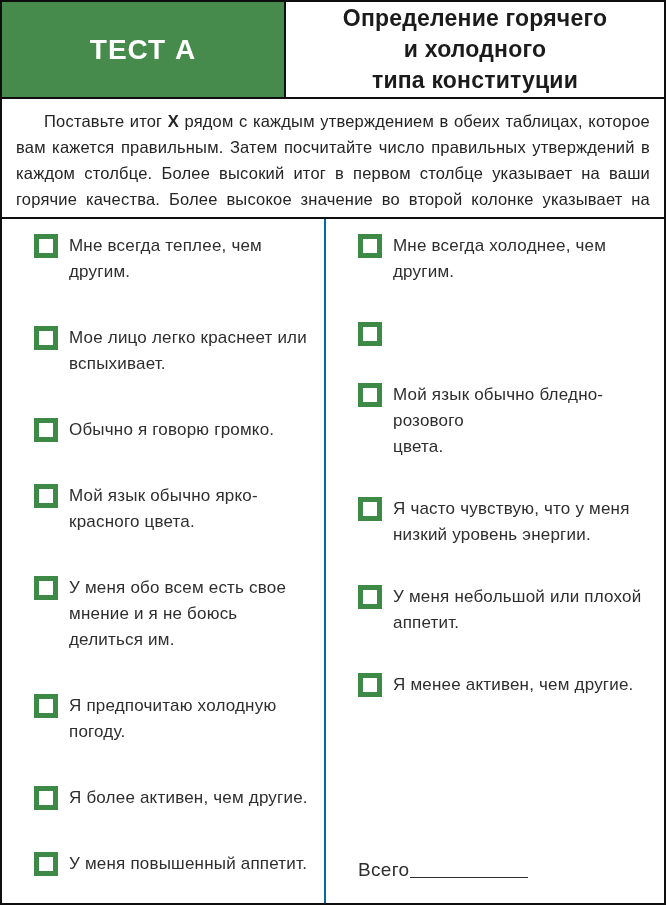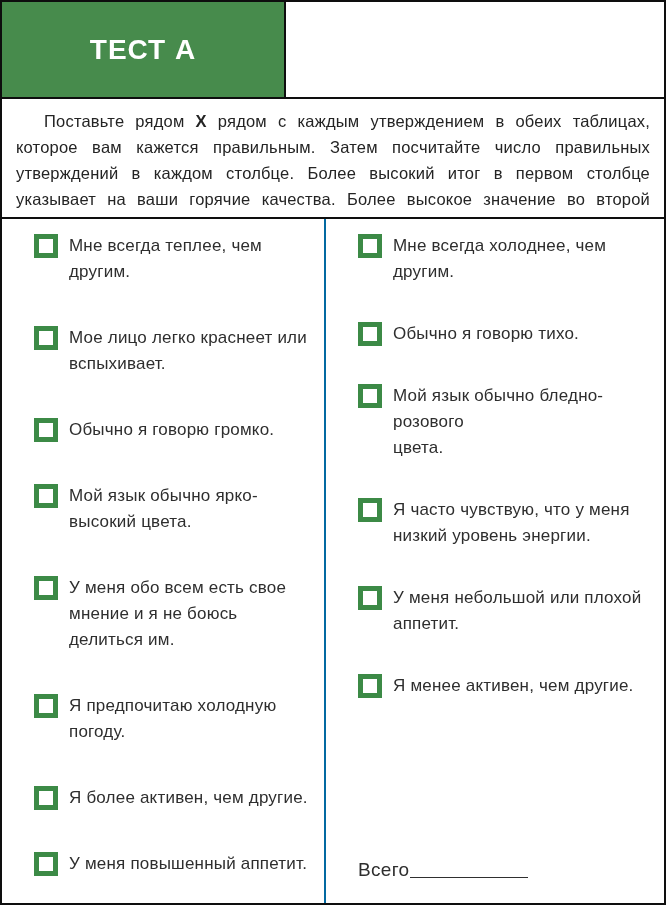--- a/index.html
+++ b/index.html
@@ -132,24 +132,29 @@
 </style>
 </head>
 <body>
 
 <div class="page">
 
   <header class="header">
     <div class="header-left">
       <span class="test-label">ТЕСТ А</span>
     </div>
+    <div class="header-right">
+      <h1 class="page-title">Определение горячего
+и холодного
+типа конституции</h1>
+    </div>
   </header>
 
   <section class="instructions">
-    <p><span>Поставьте рядом </span><span class="mark">X</span><span> рядом с каждым утверждением в обеих таблицах, которое вам кажется правильным. Затем посчитайте число правильных утверждений в каждом столбце. Более высокий итог в первом столбце указывает на ваши горячие качества. Более высокое значение во второй колонке указывает на приоритет холодных свойств.</span></p>
+    <p><span>Поставьте итог </span><span class="mark">X</span><span> рядом с каждым утверждением в обеих таблицах, которое вам кажется правильным. Затем посчитайте число правильных утверждений в каждом столбце. Более высокий итог в первом столбце указывает на ваши горячие качества. Более высокое значение во второй колонке указывает на приоритет холодных свойств.</span></p>
   </section>
 
   <main class="columns">
 
     <div class="col col-left">
       <div class="item">
         <span class="checkbox"></span>
         <span class="item-text">Мне всегда теплее, чем другим.</span>
       </div>
       <div class="item">
@@ -157,21 +162,21 @@
         <span class="item-text">Мое лицо легко краснеет или
 вспыхивает.</span>
       </div>
       <div class="item">
         <span class="checkbox"></span>
         <span class="item-text">Обычно я говорю громко.</span>
       </div>
       <div class="item">
         <span class="checkbox"></span>
         <span class="item-text">Мой язык обычно ярко-
-высокий цвета.</span>
+красного цвета.</span>
       </div>
       <div class="item">
         <span class="checkbox"></span>
         <span class="item-text">У меня обо всем есть свое
 мнение и я не боюсь делиться им.</span>
       </div>
       <div class="item">
         <span class="checkbox"></span>
         <span class="item-text">Я предпочитаю холодную
 погоду.</span>
@@ -187,21 +192,20 @@
 
     </div>
 
     <div class="col col-right">
       <div class="item">
         <span class="checkbox"></span>
         <span class="item-text">Мне всегда холоднее, чем другим.</span>
       </div>
       <div class="item">
         <span class="checkbox"></span>
-        <span class="item-text">Обычно я говорю тихо.</span>
       </div>
       <div class="item">
         <span class="checkbox"></span>
         <span class="item-text">Мой язык обычно бледно-розового
 цвета.</span>
       </div>
       <div class="item">
         <span class="checkbox"></span>
         <span class="item-text">Я часто чувствую, что у меня
 низкий уровень энергии.</span>

